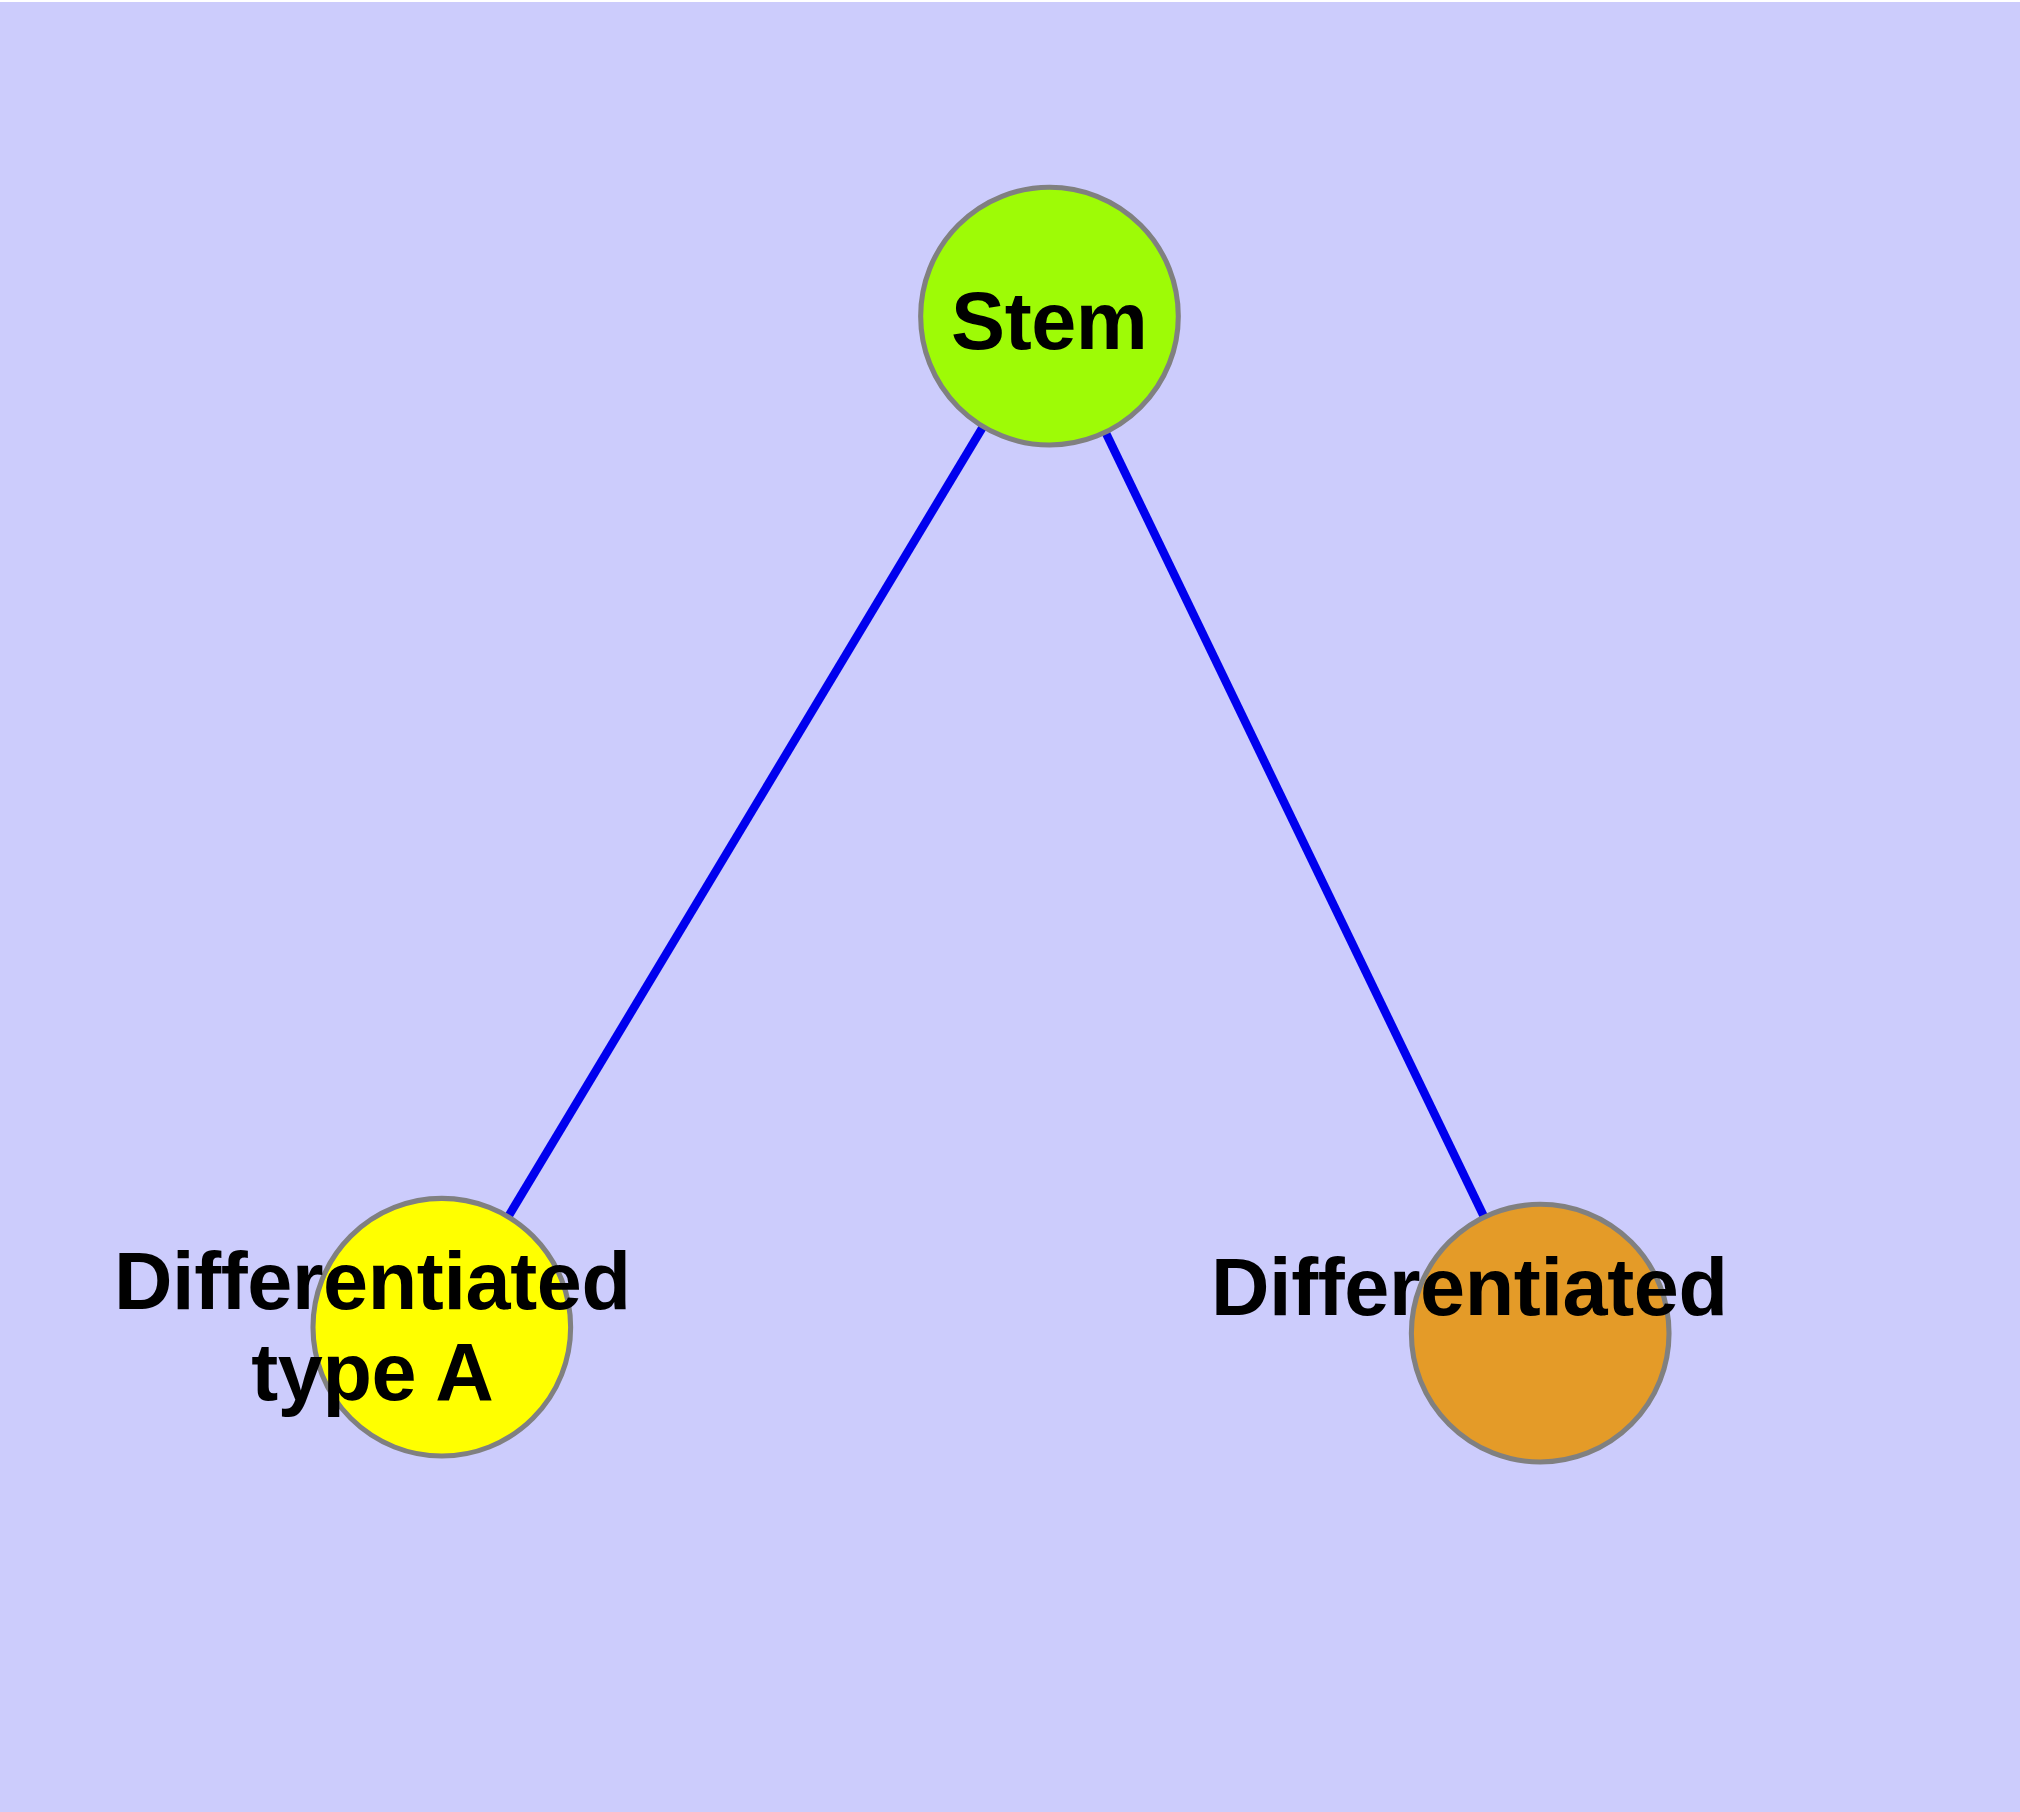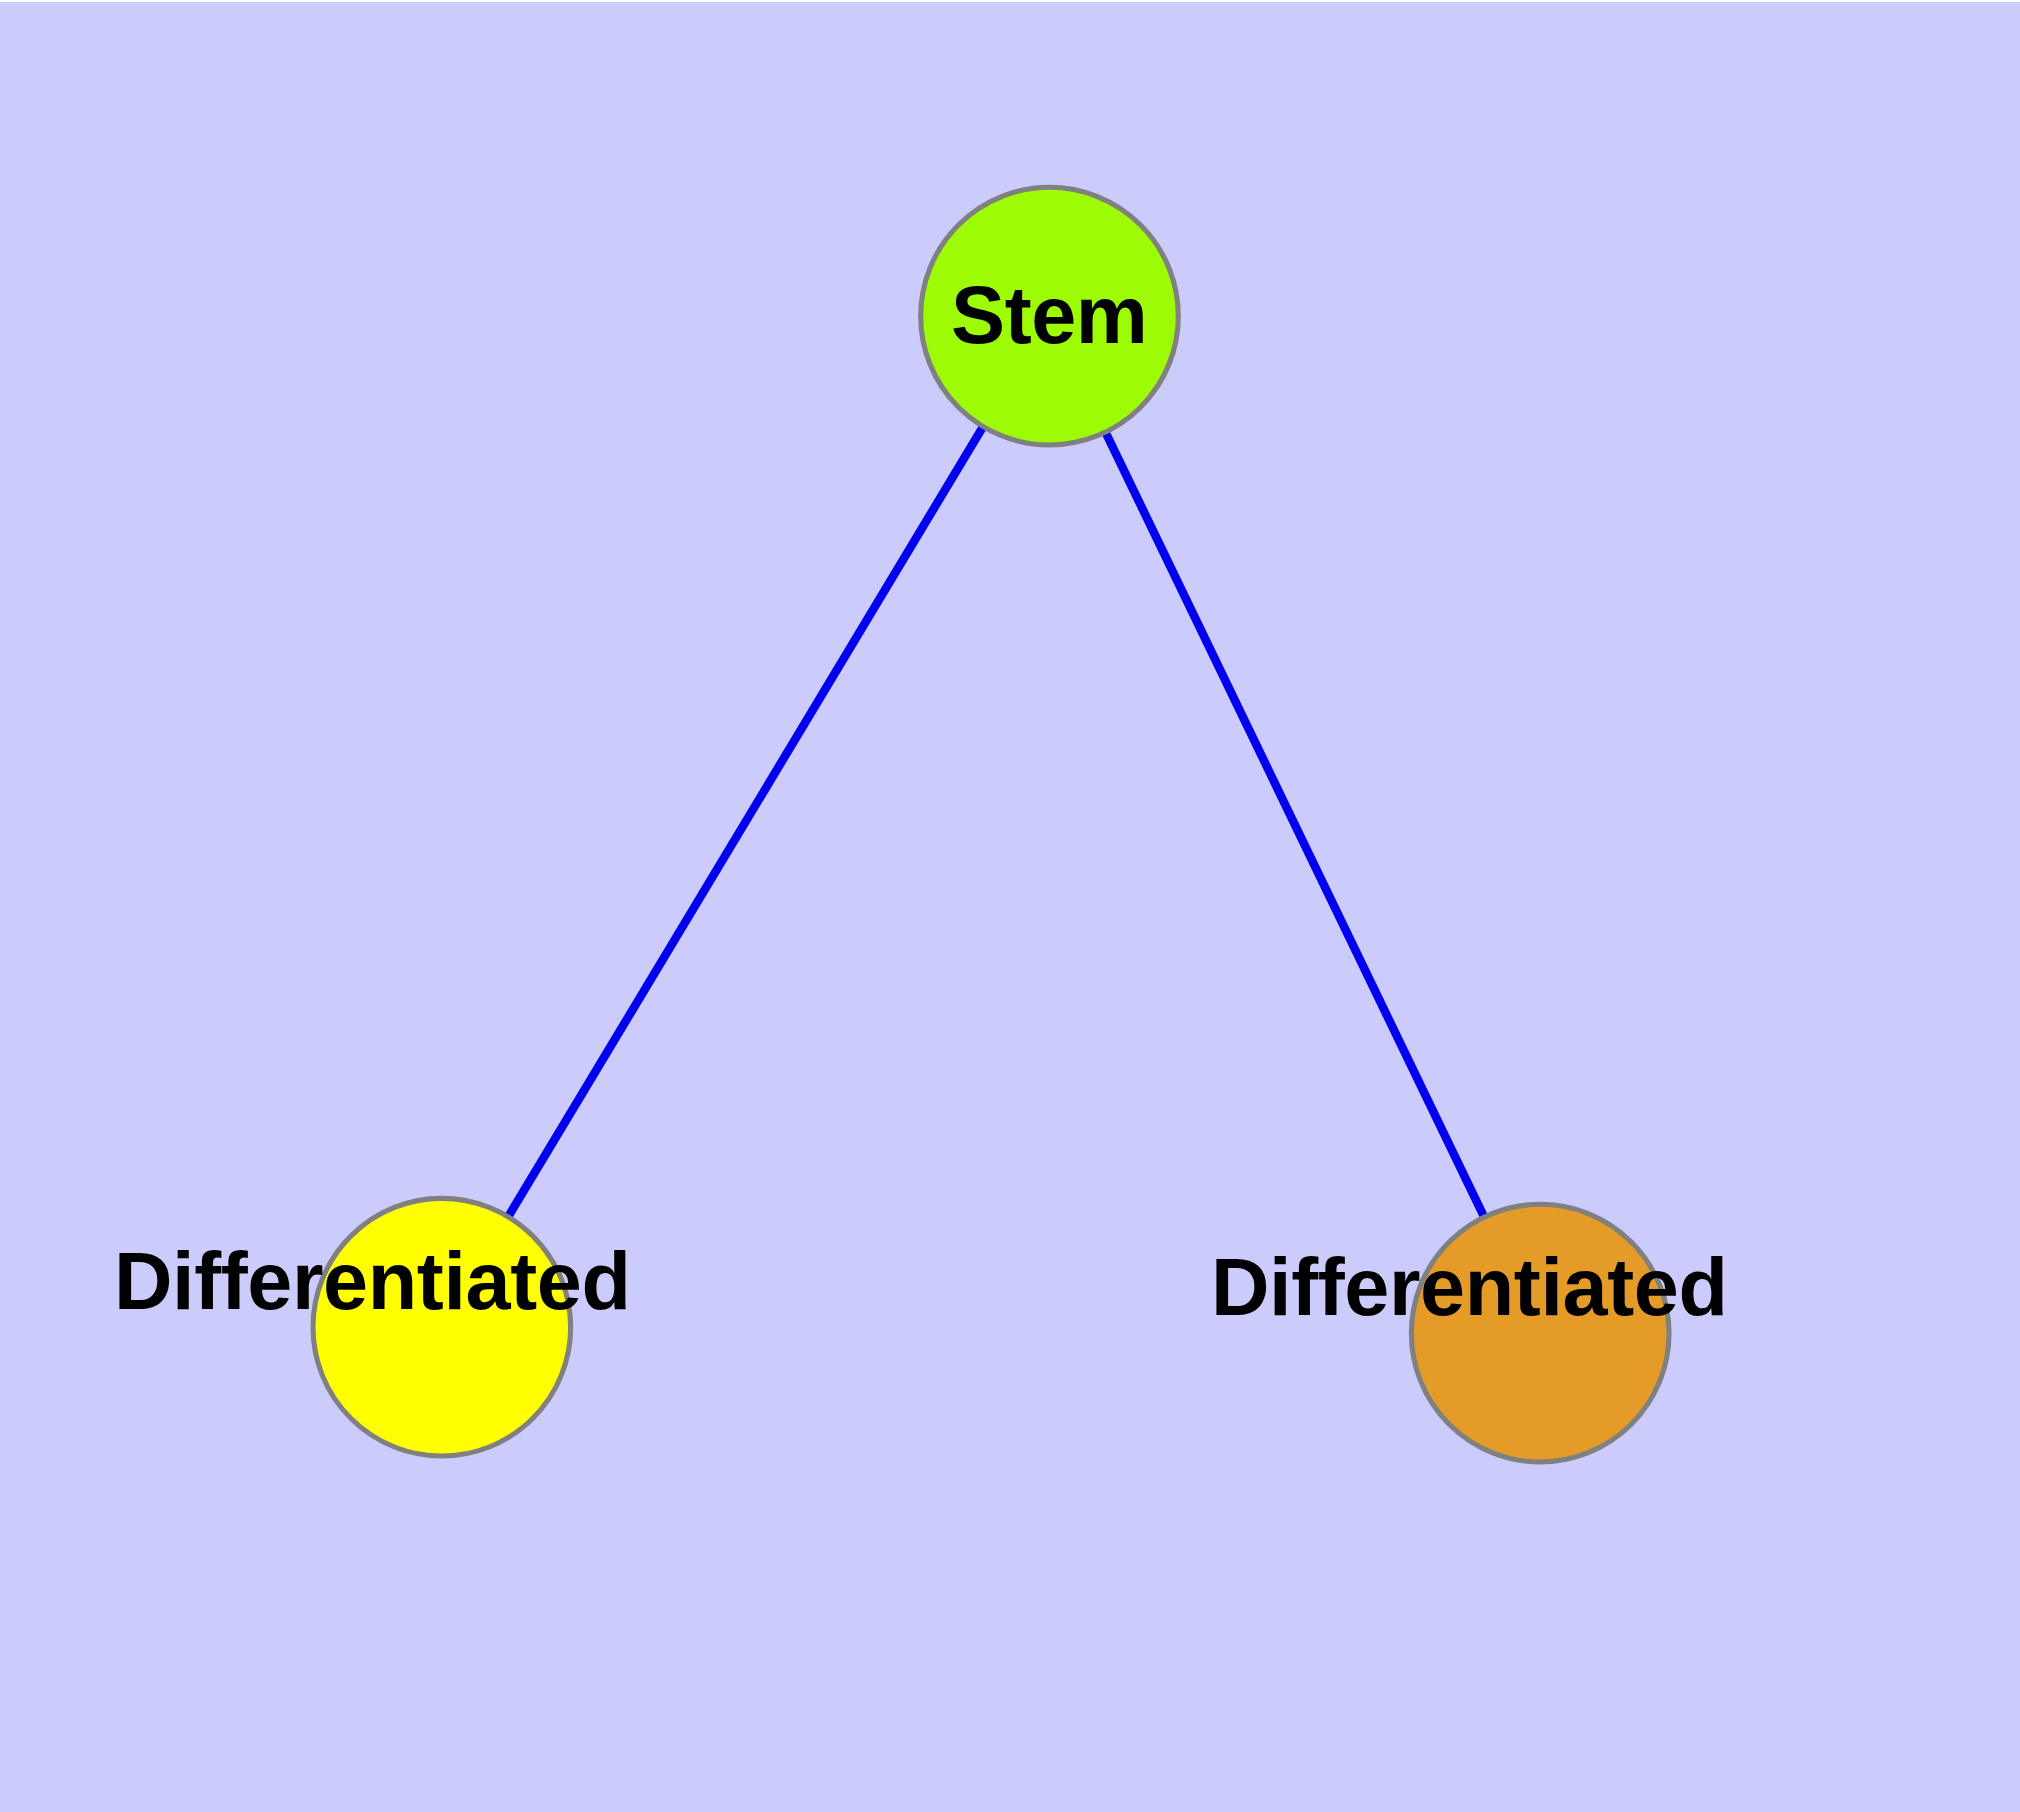--- a/index.html
+++ b/index.html
@@ -54,19 +54,19 @@
         <line x1="1238" y1="373" x2="1817" y2="1573" stroke="#0000ee" stroke-width="10" stroke-linecap="butt"></line>
       </g>
     <g id="nodes-layer">
         <circle cx="1238" cy="373" r="152" fill="#9efb06" stroke="#808080" stroke-width="6"></circle>
         <circle cx="521" cy="1566" r="152" fill="#ffff00" stroke="#808080" stroke-width="6"></circle>
         <circle cx="1817" cy="1573" r="152" fill="#e49b28" stroke="#808080" stroke-width="6"></circle>
       </g>
   </svg>
 
   <div id="labels-layer">
-      <div class="node-label" style="color: rgb(0, 0, 0); font-size: 81px; left: 951px; top: 270px;"><div>Stem</div></div>
-      <div class="node-label" style="color: rgb(0, 0, 0); font-size: 81px; left: 114px; top: 1236px;"><div>Differentiated</div></div>
+      <div class="node-label" style="color: rgb(0, 0, 0); font-size: 81px; left: 951px; top: 276px;"><div>Stem</div></div>
+      <div class="node-label" style="color: rgb(0, 0, 0); font-size: 81px; left: 114px; top: 1236px;"><div>Differentiated</div><div>type A</div></div>
       <div class="node-label" style="color: rgb(0, 0, 0); font-size: 81px; left: 1211px; top: 1242px;"><div>Differentiated</div></div>
     </div>
 
 </div>
 
 
 </body></html>

